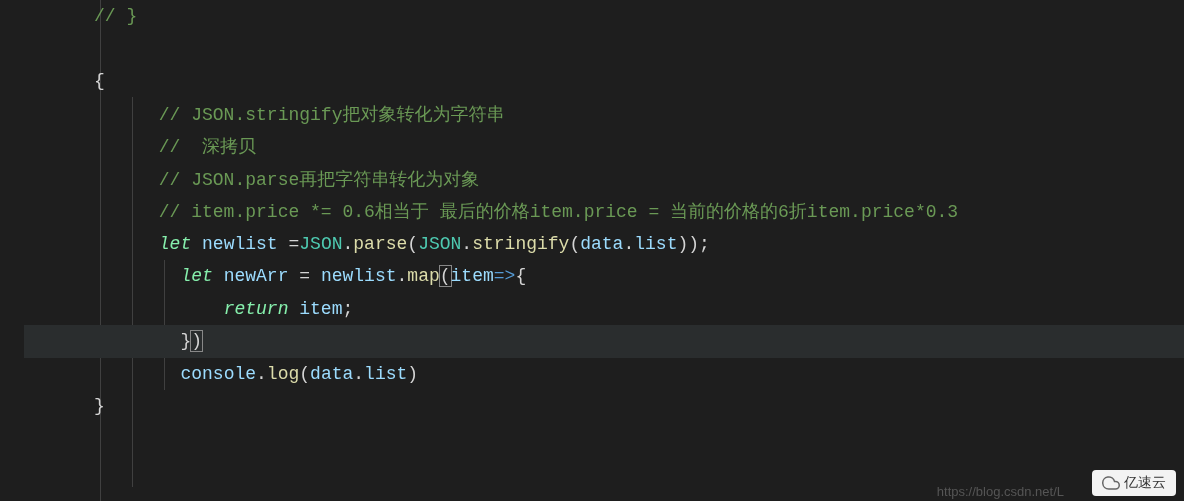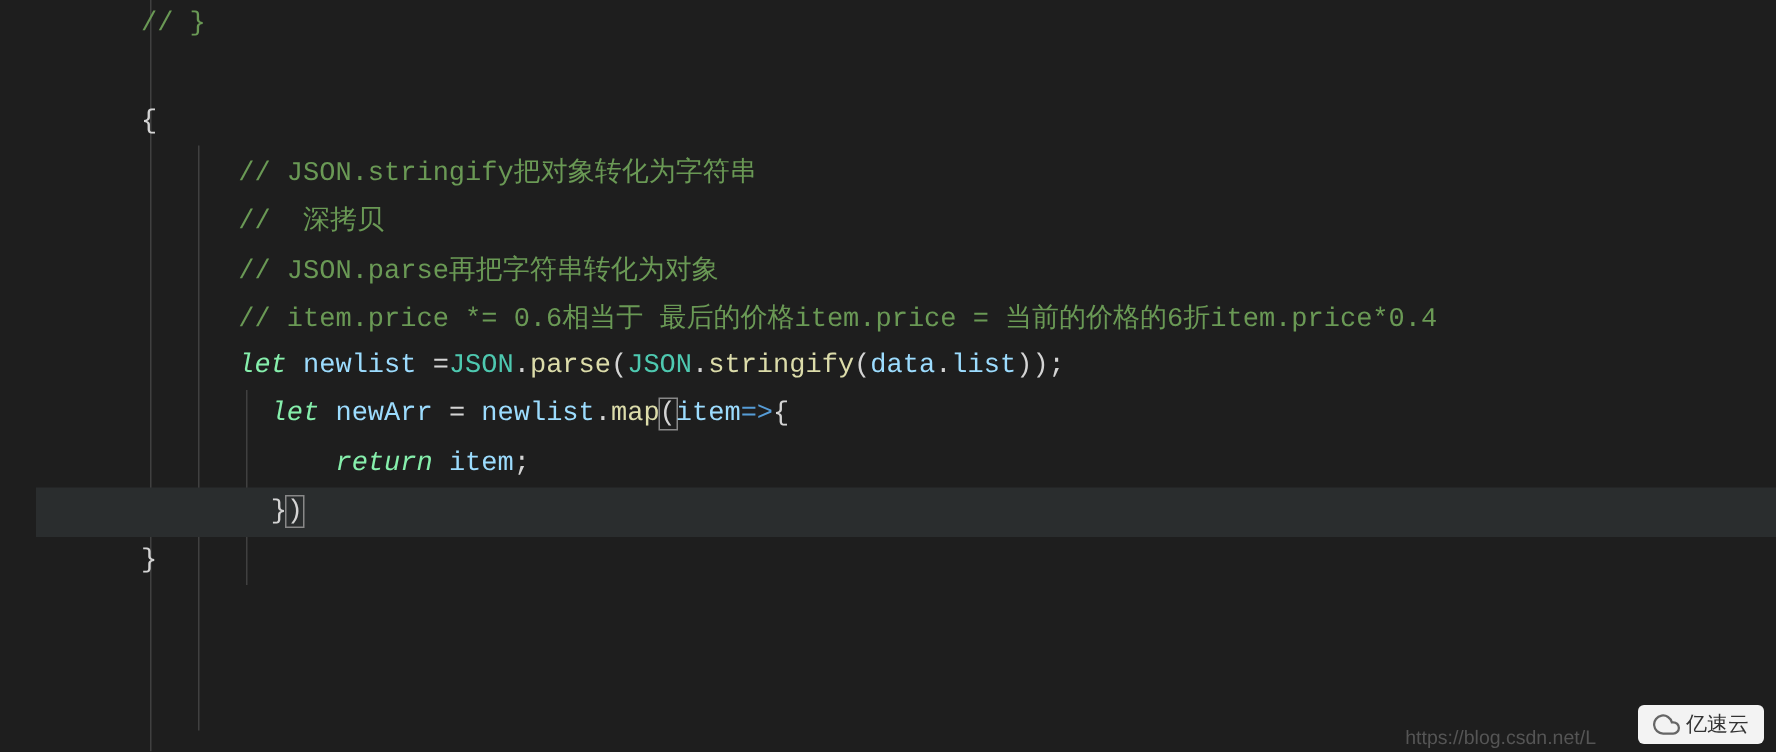--- a/index.html
+++ b/index.html
@@ -116,25 +116,26 @@
       <div class="indent-guide" style="left: 108px; top: 97px; height: 390px;"></div>
       <div class="indent-guide" style="left: 140px; top: 260px; height: 130px;"></div>
     </div>
     <div id="code-lines">
         <div class="line"><div class="code-content"><span></span><span class="comment">// }</span></div></div>
         <div class="line"><div class="code-content"><span></span></div></div>
         <div class="line"><div class="code-content"><span></span><span class="punct">{</span></div></div>
         <div class="line"><div class="code-content"><span>      </span><span class="comment">// JSON.stringify把对象转化为字符串</span></div></div>
         <div class="line"><div class="code-content"><span>      </span><span class="comment">//  深拷贝</span></div></div>
         <div class="line"><div class="code-content"><span>      </span><span class="comment">// JSON.parse再把字符串转化为对象</span></div></div>
-        <div class="line"><div class="code-content"><span>      </span><span class="comment">// item.price *= 0.6相当于 最后的价格item.price = 当前的价格的6折item.price*0.4</span></div></div>
+        <div class="line"><div class="code-content"><span>      </span><span class="comment">// item.price *= 0.6相当于 最后的价格item.price = 当前的价格的6折item.price*0.3</span></div></div>
         <div class="line"><div class="code-content"><span>      </span><span class="keyword">let</span><span class=""> </span><span class="variable">newlist</span><span class=""> </span><span class="operator">=</span><span class="class-name">JSON</span><span class="punct">.</span><span class="function-call">parse</span><span class="paren">(</span><span class="class-name">JSON</span><span class="punct">.</span><span class="function-call">stringify</span><span class="paren">(</span><span class="variable">data</span><span class="punct">.</span><span class="property">list</span><span class="paren">))</span><span class="punct">;</span></div></div>
         <div class="line"><div class="code-content"><span>        </span><span class="keyword">let</span><span class=""> </span><span class="variable">newArr</span><span class=""> </span><span class="operator">=</span><span class=""> </span><span class="variable">newlist</span><span class="punct">.</span><span class="function-call">map</span><span class="paren bracket-match">(</span><span class="variable">item</span><span class="arrow">=&gt;</span><span class="punct">{</span></div></div>
         <div class="line"><div class="code-content"><span>            </span><span class="keyword">return</span><span class=""> </span><span class="variable">item</span><span class="punct">;</span></div></div>
         <div class="line highlighted-line"><div class="code-content"><span>        </span><span class="punct">}</span><span class="paren bracket-match">)</span></div></div>
+        <div class="line"><div class="code-content"><span>        </span><span class="variable">console</span><span class="punct">.</span><span class="function-call">log</span><span class="paren">(</span><span class="variable">data</span><span class="punct">.</span><span class="property">list</span><span class="paren">)</span></div></div>
         <div class="line"><div class="code-content"><span></span><span class="punct">}</span></div></div>
       </div>
   </div>
 </div>
 
 <div class="watermark-text">https://blog.csdn.net/L</div>
 <div class="watermark-logo">
   <svg viewBox="0 0 24 24" fill="none" stroke="#666" stroke-width="2">
     <path d="M18 10h-1.26A8 8 0 1 0 9 20h9a5 5 0 0 0 0-10z"></path>
   </svg>

